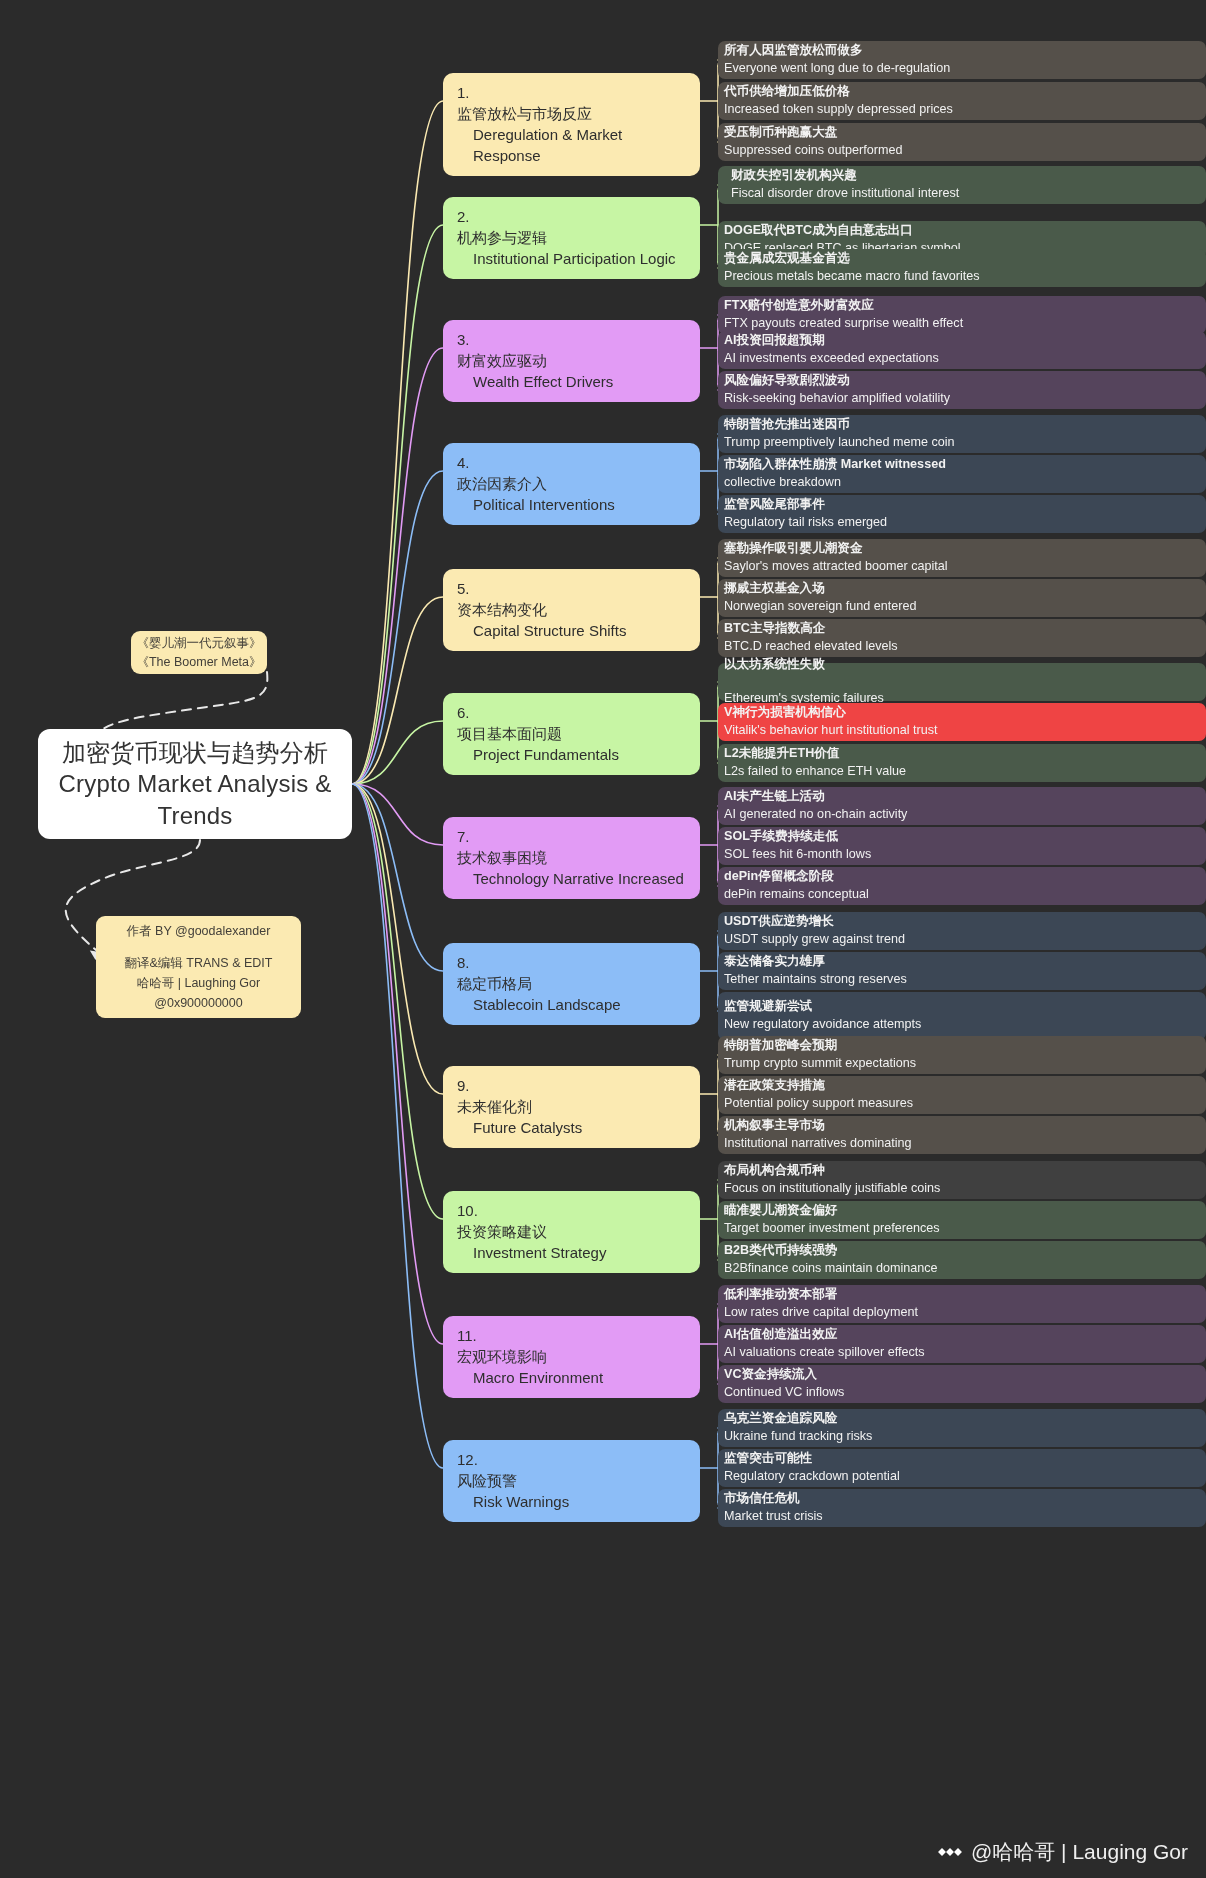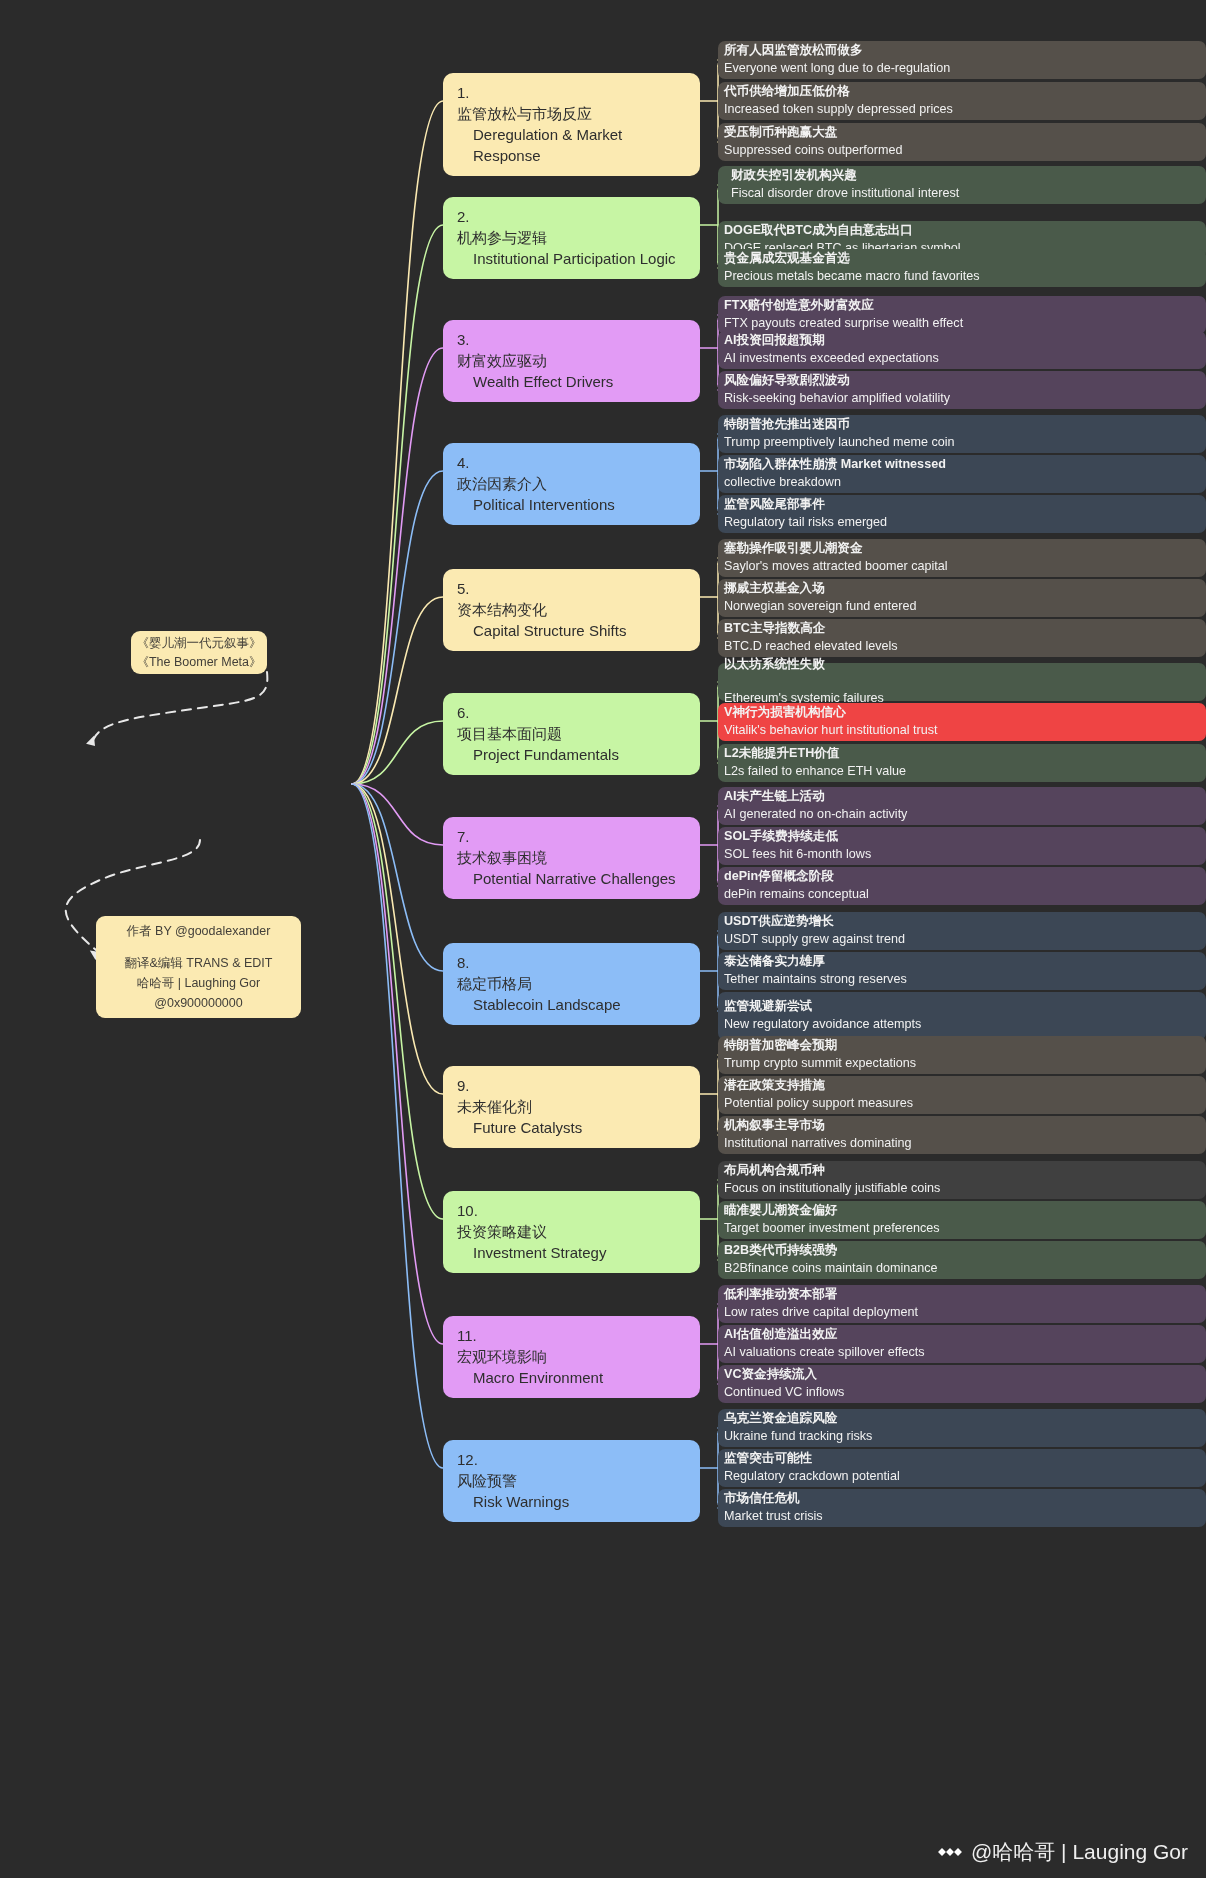--- a/index.html
+++ b/index.html
@@ -172,20 +172,23 @@
       <path d="M 718 1434 L 718 1502" fill="none" stroke="#8cbdf7" stroke-width="1.5" stroke-linecap="round"></path>
       <path d="M 718 1434 Q 718 1428, 726 1428 L 718 1428" fill="none" stroke="#8cbdf7" stroke-width="1.5" stroke-linecap="round"></path>
       <path d="M 718 1468 L 718 1468" fill="none" stroke="#8cbdf7" stroke-width="1.5" stroke-linecap="round"></path>
       <path d="M 718 1502 Q 718 1508, 726 1508 L 718 1508" fill="none" stroke="#8cbdf7" stroke-width="1.5" stroke-linecap="round"></path>
       <path d="M 267 672 C 270 700, 255 700, 200 708 C 130 718, 95 722, 92 745" fill="none" stroke="#e8e8e8" stroke-width="2" stroke-linecap="round" stroke-dasharray="9 7"></path>
       <path d="M 200 840 C 200 862, 140 862, 100 880 C 55 900, 55 915, 96 950" fill="none" stroke="#e8e8e8" stroke-width="2" stroke-linecap="round" stroke-dasharray="9 7"></path>
       <polygon points="95,746 86,741 88,752" fill="#e8e8e8" transform="rotate(55 95 746)"></polygon>
       <polygon points="100,952 91,947 93,958" fill="#e8e8e8" transform="rotate(-20 100 952)"></polygon>
     </svg>
 
+  <div class="root-node">
+    <span>加密货币现状与趋势分析 Crypto Market Analysis &amp; Trends</span>
+  </div>
 
   <div class="callout" id="callout-boomer">
     <span>《婴儿潮一代元叙事》</span>
     <span>《The Boomer Meta》</span>
   </div>
 
   <div class="callout" id="callout-author">
     <span>作者 BY @goodalexander</span>
     <span class="gap"></span>
     <span>翻译&amp;编辑 TRANS &amp; EDIT</span>
@@ -285,21 +288,21 @@
       <div class="leaf" style="top: 703px; height: 38px; background: #ef4444;">
         <span class="l-cn">V神行为损害机构信心</span>
         <span class="l-en">Vitalik's behavior hurt institutional trust</span>
       </div>
       <div class="leaf" style="top: 744px; height: 38px; background: rgb(74, 90, 74);">
         <span class="l-cn">L2未能提升ETH价值</span>
         <span class="l-en">L2s failed to enhance ETH value</span>
       </div>
       <div class="branch" style="top: 817px; background: rgb(226, 155, 245);">
         <span class="b-cn"><span style="margin-right: 5px;">7.</span><span class="b-cn">技术叙事困境</span></span>
-        <span class="b-en">Potential Narrative Challenges</span>
+        <span class="b-en">Technology Narrative Increased</span>
       </div>
       <div class="leaf" style="top: 787px; height: 38px; background: rgb(85, 68, 92);">
         <span class="l-cn">AI未产生链上活动</span>
         <span class="l-en">AI generated no on-chain activity</span>
       </div>
       <div class="leaf" style="top: 827px; height: 38px; background: rgb(85, 68, 92);">
         <span class="l-cn">SOL手续费持续走低</span>
         <span class="l-en">SOL fees hit 6-month lows</span>
       </div>
       <div class="leaf" style="top: 867px; height: 38px; background: rgb(85, 68, 92);">

